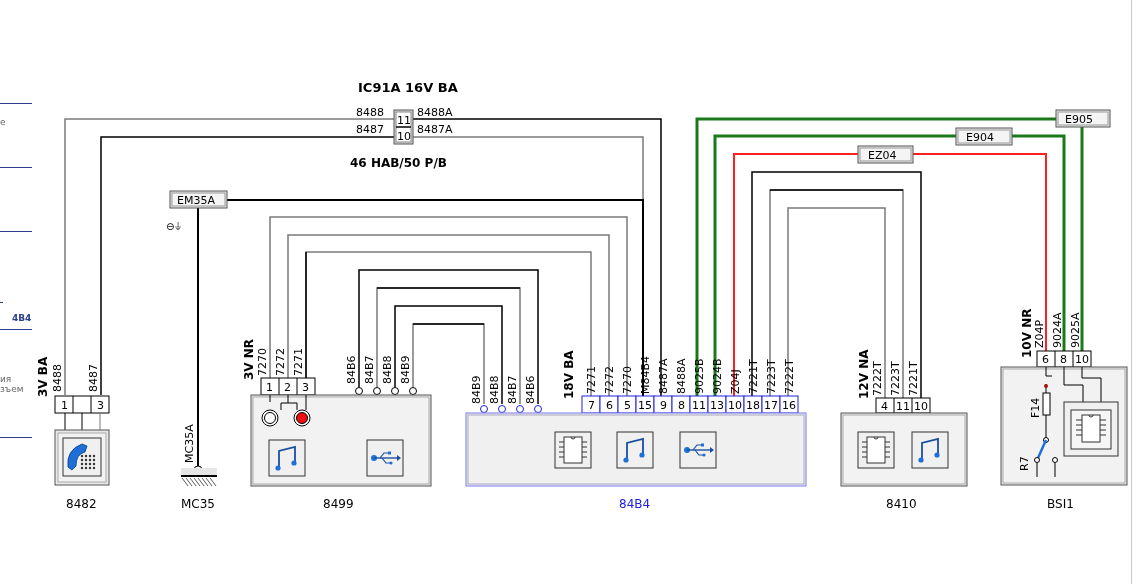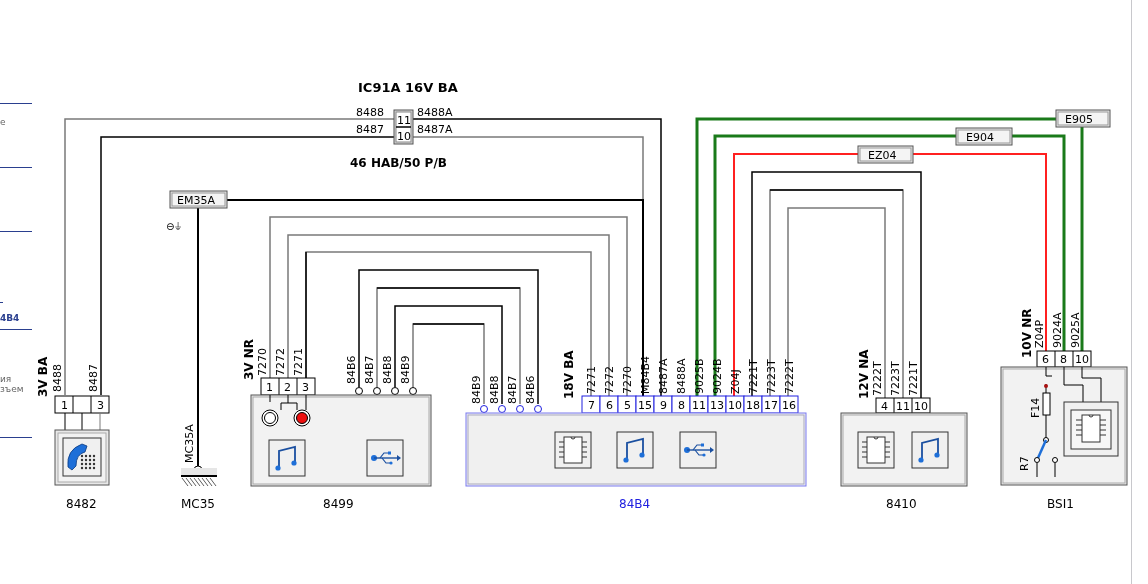--- a/index.html
+++ b/index.html
@@ -1,20 +1,20 @@
 <!DOCTYPE html>
 <html><head>
 <meta charset="utf-8">
 <style>
   html, body { margin:0; padding:0; background:#ffffff; }
   body { width:1148px; height:584px; position:relative; overflow:hidden; font-family:"Liberation Sans", sans-serif; }
   #sidebar { position:absolute; left:0; top:0; width:34px; height:584px; overflow:hidden; }
   .sb-rule { position:absolute; left:0; width:32px; height:1px; background:#2a3f8f; }
   .sb-text { position:absolute; left:0; font-family:"DejaVu Sans", sans-serif; font-size:9px; color:#666; white-space:nowrap; }
-  .sb-link { position:absolute; left:0; font-family:"DejaVu Sans", sans-serif; font-size:9px; color:#2a3f8f; font-weight:bold; white-space:nowrap; }
+  .sb-link { position:absolute; left:12px; font-family:"DejaVu Sans", sans-serif; font-size:9px; color:#2a3f8f; font-weight:bold; white-space:nowrap; }
   #vscroll { position:absolute; left:1131px; top:0; width:1px; height:584px; background:#c8c8cc; }
   svg text { font-family:"DejaVu Sans", sans-serif; }
 </style>
 </head>
 <body>
 
 <div id="sidebar">
   <div class="sb-rule" style="top:103px"></div>
   <div class="sb-text" style="top:117px">е</div>
   <div class="sb-rule" style="top:167px"></div>

